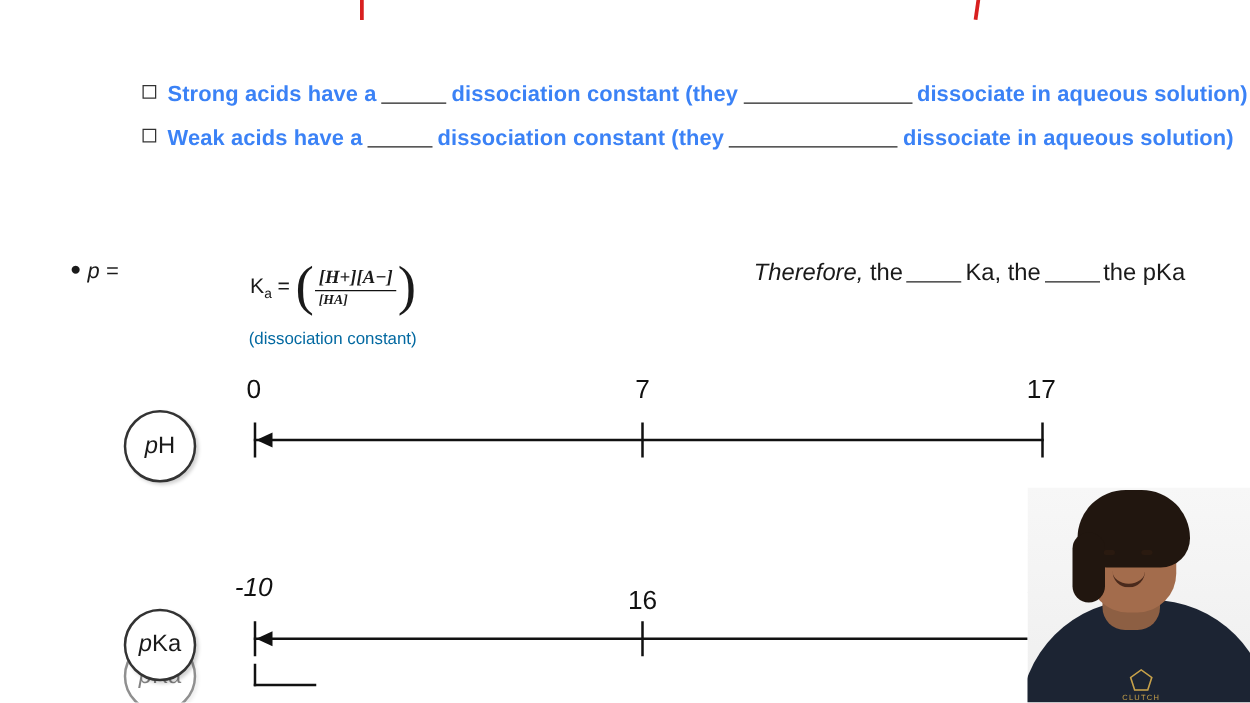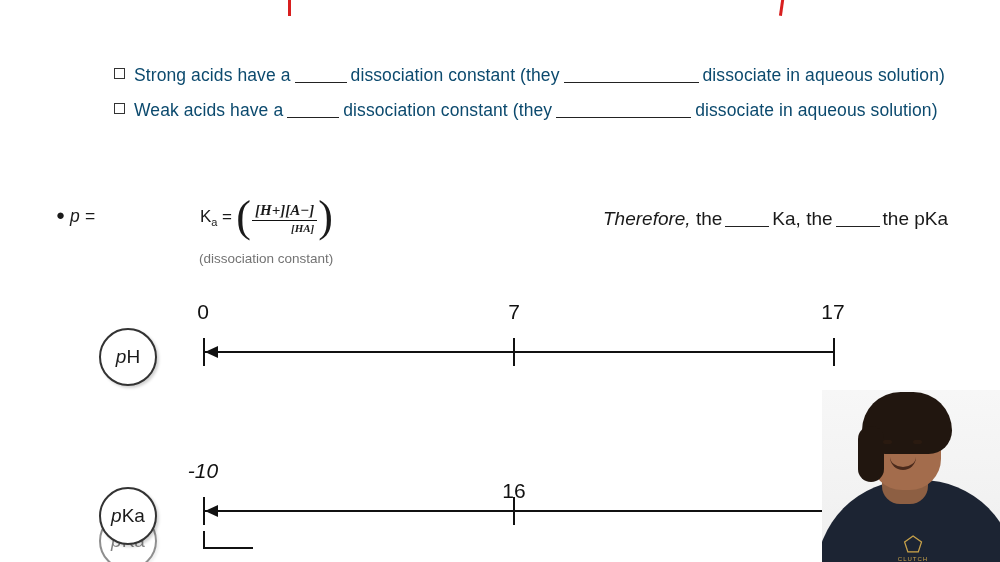--- a/index.html
+++ b/index.html
@@ -22,23 +22,24 @@
     background: #d81f1f;
     width: 3px;
   }
   #red-left  { left: 288px; top: -6px; height: 22px; }
   #red-right { left: 782px; top: -6px; height: 22px; transform: rotate(8deg); transform-origin: top center;}
 
   
   .bullet-line {
     position: absolute;
     font-size: 17.5px;
-    color: #0c4a6e;
+    color: #3b82f6;
     white-space: nowrap;
     letter-spacing: 0.1px;
+    font-weight: bold;
   }
   .sq {
     display: inline-block;
     width: 9px; height: 9px;
     border: 1.4px solid #333;
     margin-right: 9px;
     position: relative;
     top: -2px;
   }
   .blank-s { display:inline-block; border-bottom: 1.4px solid #222; width: 52px; margin: 0 4px; height: 14px; vertical-align: -2px;}
@@ -67,34 +68,34 @@
   .ka-lab sub { font-size: 11px; }
   .paren {
     font-size: 44px;
     font-weight: 300;
     vertical-align: -9px;
     line-height: 0;
     font-family: "Liberation Serif", serif;
   }
   .frac {
     display: inline-block;
-    text-align: right;
+    text-align: left;
     vertical-align: middle;
-    margin: 4px 1px;
+    margin: 16px 1px;
     font-family: "Liberation Serif", serif;
     font-style: italic;
     font-weight: bold;
   }
   .frac .num { display:block; font-size: 15px; padding: 0 3px 1px 3px;}
   .frac .den { display:block; font-size: 11px; border-top: 1.3px solid #111; padding: 1px 3px 0 3px;}
   #diss-const {
     position: absolute;
-    left: 199px; top: 251px;
+    left: 199px; top: 263px;
     font-size: 13.5px;
-    color: #737373;
+    color: #0369a1;
   }
 
   
   #therefore {
     position: absolute;
     left: 603px; top: 208px;
     font-size: 19px;
   }
   #therefore .it { font-style: italic; }
 
@@ -284,21 +285,21 @@
 
 <div class="circle-label" id="pka-circle-ghost">
   <span><span class="it">p</span><span>Ka</span></span>
 </div>
 <div class="circle-label" id="pka-circle">
   <span><span class="it">p</span><span>Ka</span></span>
 </div>
 
 <div class="axis-wrap" id="pka-axis">
   <div class="axis-num" style="left:203px; top:459px;font-style:italic;">-10</div>
-  <div class="axis-num" style="left:514px; top:479px;">16</div>
+  <div class="axis-num" style="left:514px; top:469px;">16</div>
   <div class="axis-num" style="left:833px; top:459px;">50</div>
   <div class="axis-line" style="left:203px; top:510px; width:632px;"></div>
   <div class="tick" style="left:203px; top:497px; height:28px;"></div>
   <div class="tick" style="left:513px; top:497px; height:28px;"></div>
   <div class="tick" style="left:833px; top:497px; height:28px;"></div>
   <div class="arrow-head" style="left:205px; top:505px;"></div>
 </div>
 
 <div id="stray">
   <div class="v"></div>

